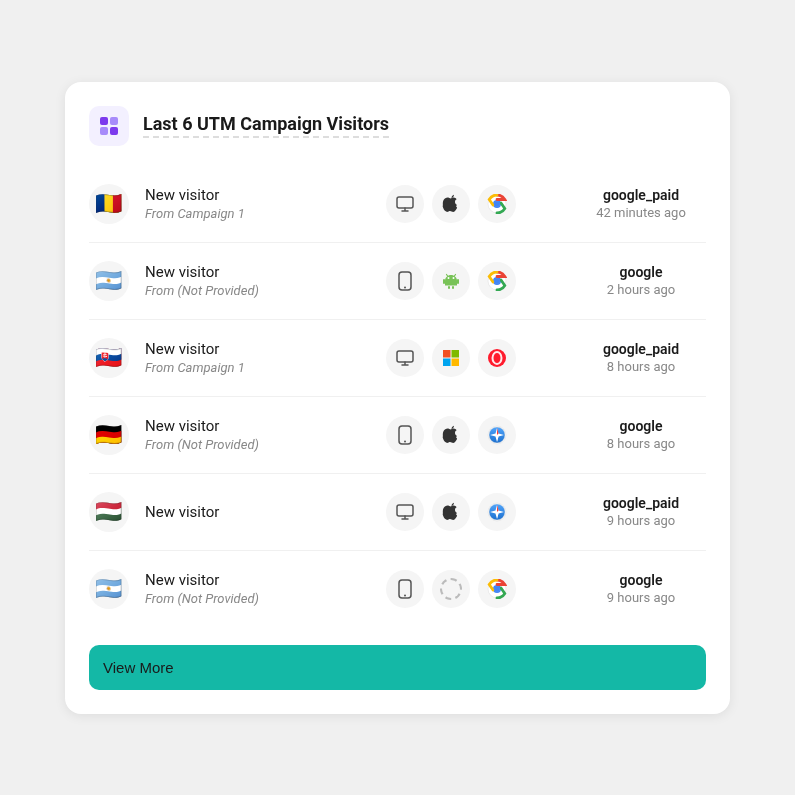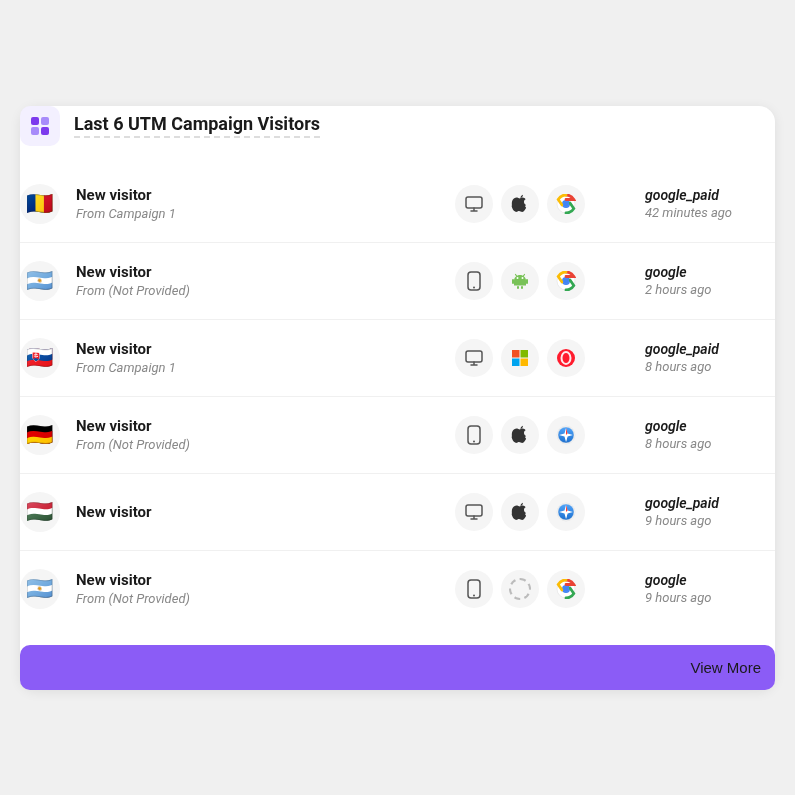--- a/index.html
+++ b/index.html
@@ -7,21 +7,22 @@
       background: #f0f0f0;
       display: flex;
       justify-content: center;
       align-items: center;
       min-height: 795px;
       font-family: -apple-system, BlinkMacSystemFont, 'Segoe UI', Roboto, sans-serif;
     }
     .card {
       background: #fff;
       border-radius: 16px;
-      width: 755px;
+      width: 665px;
+      padding: 24px;
       box-shadow: 0 2px 12px rgba(0,0,0,0.08);
     }
     .card-header {
       display: flex;
       align-items: center;
       gap: 14px;
       margin-bottom: 20px;
     }
     .header-icon {
       width: 40px;
@@ -61,21 +62,21 @@
       justify-content: center;
       font-size: 22px;
       background: #f5f5f5;
     }
     .visitor-info {
       flex: 1;
       min-width: 0;
     }
     .visitor-name {
       font-size: 15px;
-      font-weight: 700;
+      font-weight: 400;
       color: #1a1a1a;
     }
     .visitor-source {
       font-size: 13px;
       color: #888;
       margin-top: 2px;
       font-style: italic;
     }
     .icons-group {
       display: flex;
@@ -87,47 +88,46 @@
       width: 38px;
       height: 38px;
       border-radius: 50%;
       background: #f5f5f5;
       display: flex;
       align-items: center;
       justify-content: center;
       font-size: 18px;
     }
     .meta-info {
-      text-align: left;
+      text-align: center;
       min-width: 130px;
-      font-style: italic;
     }
     .meta-source {
       font-size: 14px;
       font-weight: 600;
       color: #1a1a1a;
     }
     .meta-time {
       font-size: 13px;
       color: #888;
       margin-top: 2px;
     }
     .view-more-btn {
       display: block;
       width: 100%;
       margin-top: 18px;
       padding: 14px;
-      background: #8b5cf6;
+      background: #14b8a6;
       border: none;
       border-radius: 10px;
       font-size: 15px;
       font-weight: 500;
       color: #1a1a1a;
       cursor: pointer;
-      text-align: right;
+      text-align: left;
     }
 
     
     .dashed-circle {
       width: 22px;
       height: 22px;
       border: 2px dashed #bbb;
       border-radius: 50%;
     }
   </style>

